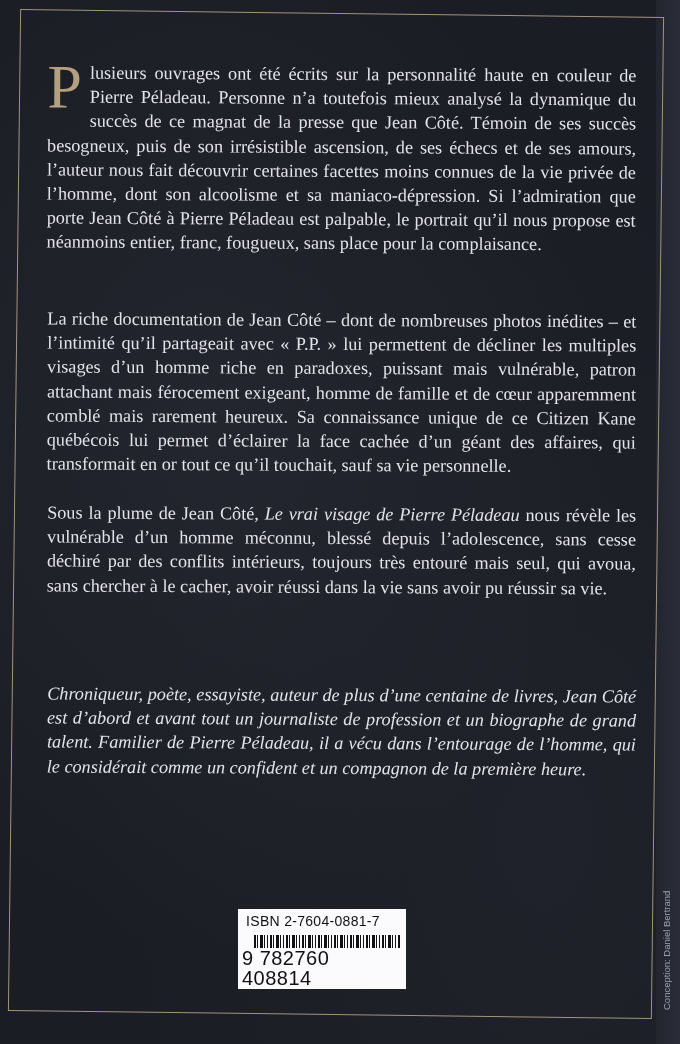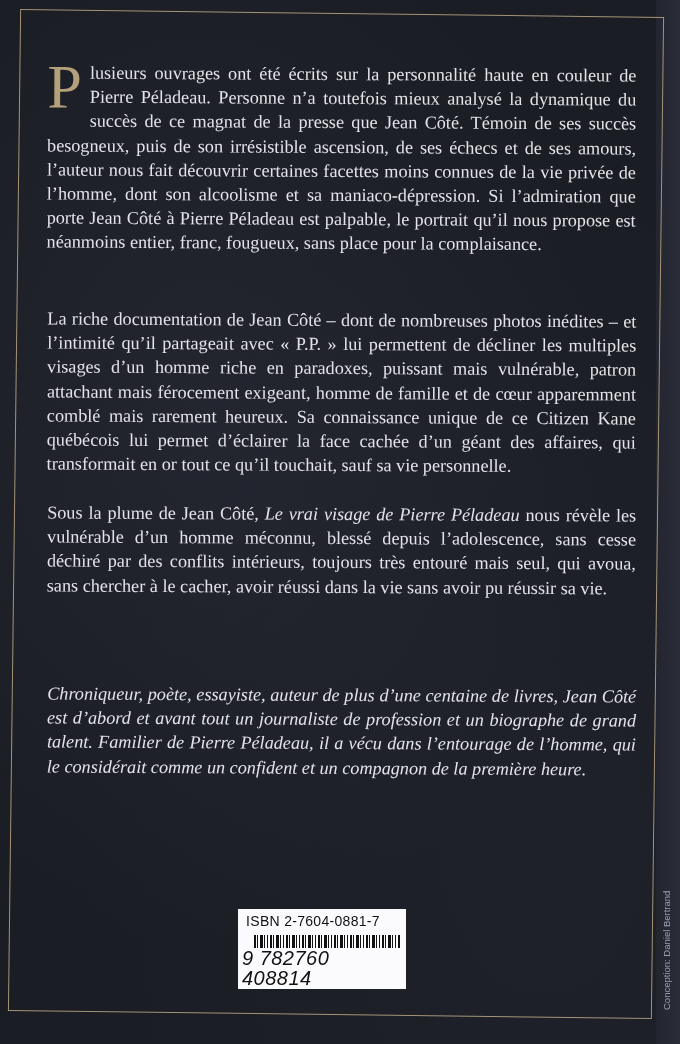--- a/index.html
+++ b/index.html
@@ -60,21 +60,20 @@
     background: repeating-linear-gradient(90deg,
       #111 0 2px, transparent 2px 3px, #111 3px 4px, transparent 4px 6px,
       #111 6px 9px, transparent 9px 10px, #111 10px 11px, transparent 11px 13px,
       #111 13px 14px, transparent 14px 16px);
   }
   .digits {
     position: absolute; left: 2px; right: 4px; bottom: 1px;
     font-size: 20px; line-height: 20px; letter-spacing: 0.5px;
     background: #fbfbfd;
     padding-left: 2px;
-    font-style: italic;
   }
   .digits .lead { margin-right: 6px; }
   .credit {
     position: absolute; right: 4px; top: 1010px;
     transform-origin: left top;
     transform: rotate(-90deg);
     color: #9aa0b4; font-size: 9.5px;
     font-family: "Liberation Sans", "DejaVu Sans", sans-serif;
     white-space: nowrap;
     width: 120px;

